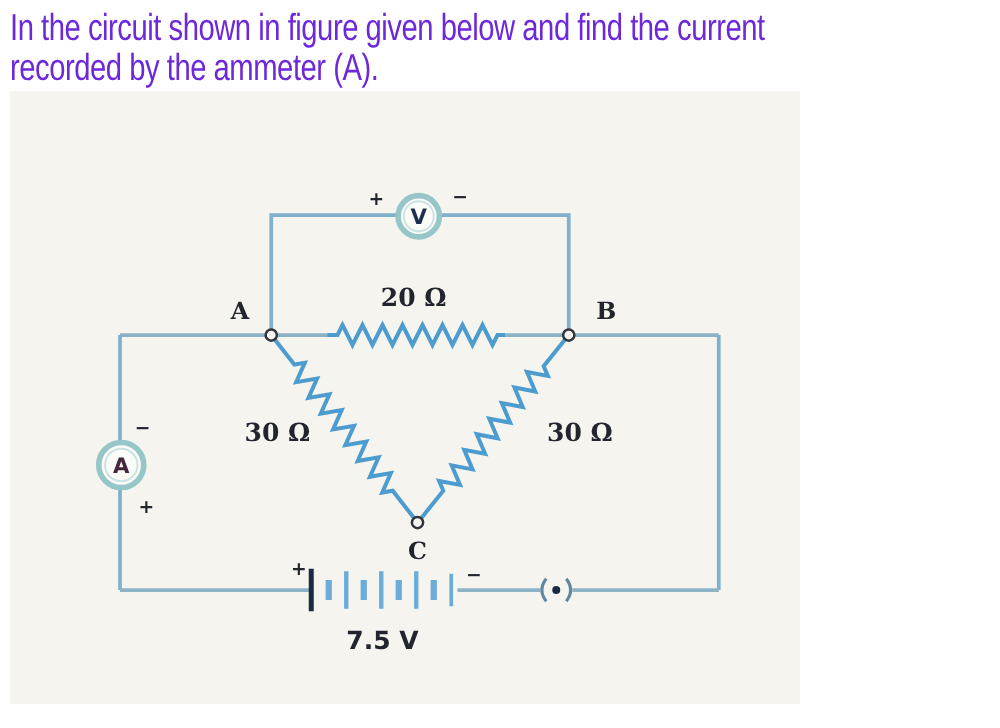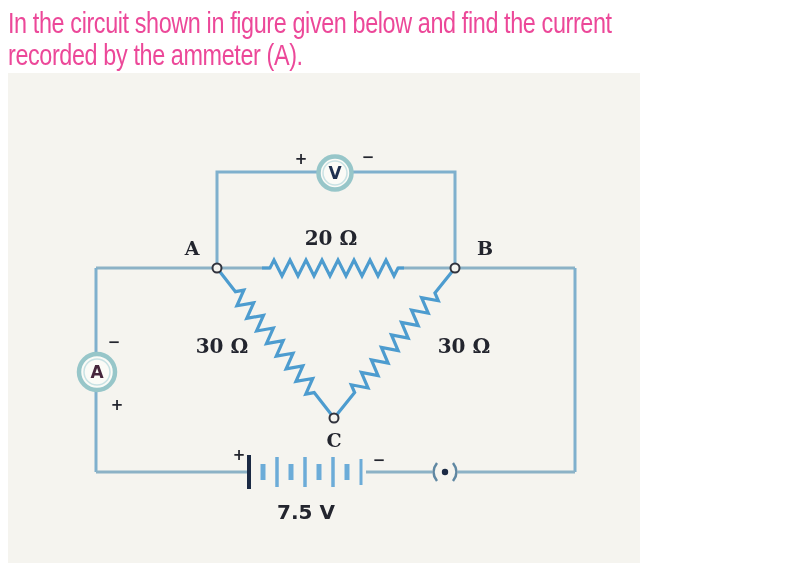--- a/index.html
+++ b/index.html
@@ -1,21 +1,21 @@
 <!DOCTYPE html>
 <html style="--panel-bg: #f5f4ef; --wire: #8cb2c6; --resistor: #4d9ccf; --battery-cell: #6cacd8; --battery-terminal: #1b2a44; --meter-ring: #97c6c9; --voltmeter-letter: #1e3050; --ammeter-letter: #46263c; --label: #23252e;"><head>
 <meta charset="utf-8">
 <style>
   * { margin:0; padding:0; box-sizing:border-box; }
   html,body { background:#ffffff; }
   body {
     width:800px; height:582px; position:relative; overflow:hidden;
     font-family:"Liberation Sans", sans-serif;
   }
-  .question { position:absolute; left:8px; top:7px; color:#ec4899; }
+  .question { position:absolute; left:8px; top:7px; color:#6d28d9; }
   .qline {
     font-size:30px; line-height:31.5px; letter-spacing:-0.5px;
     white-space:nowrap; transform:scaleX(0.78); transform-origin:0 0;
   }
   .panel {
     position:absolute; left:8px; top:73px; width:632px; height:490px;
     background:var(--panel-bg,#f5f4ef);
   }
   svg { display:block; }
   svg text {

